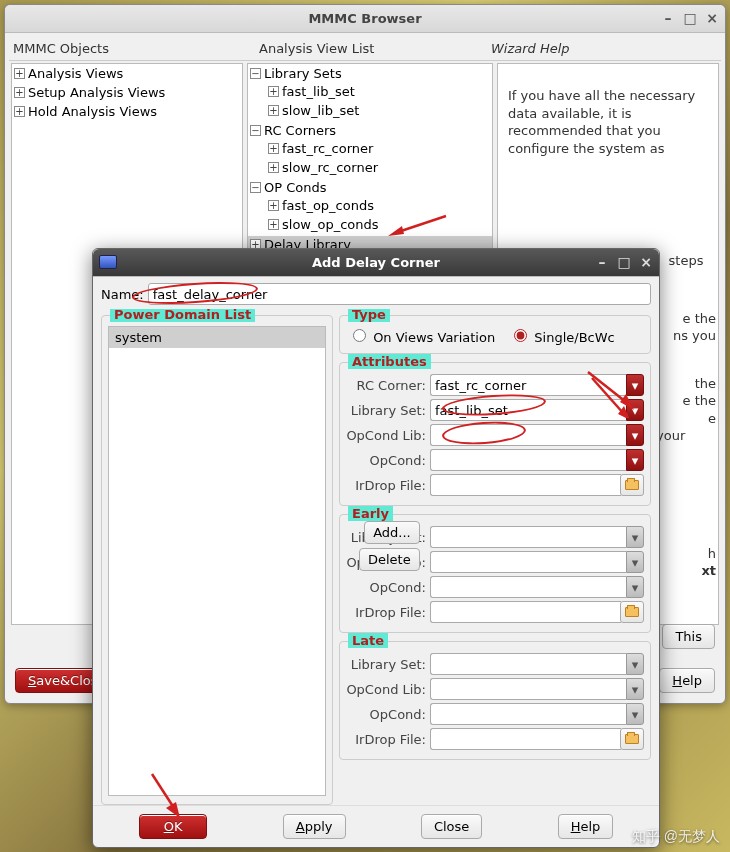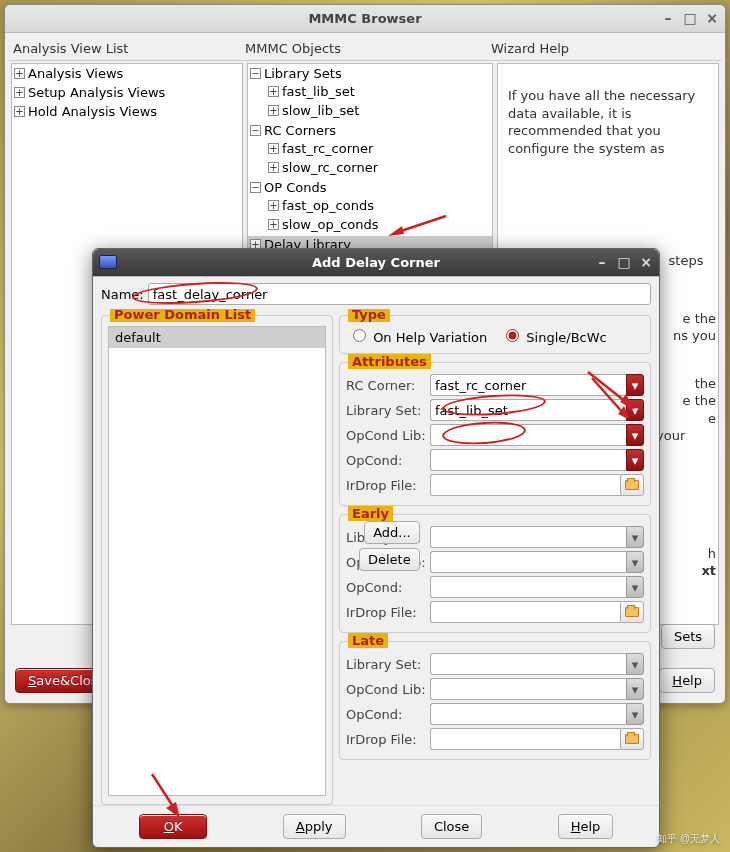--- a/index.html
+++ b/index.html
@@ -8,21 +8,21 @@
 
 .main-window { position: absolute; top: 4px; left: 4px; width: 722px; height: 700px; background: #f0f0f0; border: 1px solid #888; border-radius: 6px; box-shadow: 0 2px 8px rgba(0,0,0,0.3); }
 .titlebar { height: 28px; background: linear-gradient(#e8e8e8,#d8d8d8); border-bottom: 1px solid #bbb; border-radius: 6px 6px 0 0; display: flex; align-items: center; justify-content: center; position: relative; font-weight: bold; font-size: 14px; color: #444; }
 .titlebar .wctl { position: absolute; right: 4px; top: 4px; display: flex; gap: 4px; }
 .titlebar .wctl span { width: 18px; height: 18px; display: inline-flex; align-items: center; justify-content: center; color: #555; font-size: 14px; cursor: pointer; }
 
 .sectionbar { display: flex; padding: 4px 4px 0 4px; }
 .sectionbar .lbl { padding: 4px; color: #333; border-bottom: 1px solid #ccc; }
 .sectionbar .c1 { width: 232px; }
 .sectionbar .c2 { width: 246px; }
-.sectionbar .c3 { flex: 1; }
+.sectionbar .c3 { flex: 1; font-style: italic; }
 
 .cols { display: flex; padding: 0 4px 4px 4px; height: 570px; }
 .panel { border: 1px solid #bbb; background: #fff; margin: 2px; overflow: auto; }
 .panel.tree { width: 232px; }
 .panel.tree2 { width: 246px; }
 .panel.help { flex: 1; padding: 10px; font-size: 14px; color: #333; line-height: 1.35; }
 
 .tree ul, .tree2 ul { list-style: none; margin: 0; padding: 0; }
 .tree li, .tree2 li { white-space: nowrap; padding: 1px 0; }
 .tree .row, .tree2 .row { display: flex; align-items: center; gap: 3px; cursor: pointer; padding: 1px 2px; }
@@ -43,73 +43,73 @@
 
 .dlg-body { padding: 6px 8px 0 8px; display: flex; flex-direction: column; flex: 1; overflow: hidden; }
 .name-row { display: flex; align-items: center; gap: 4px; margin-bottom: 4px; }
 .name-row input { flex: 1; height: 22px; padding: 2px 4px; border: 1px solid #aaa; border-radius: 3px; }
 
 .dlg-cols { display: flex; gap: 6px; flex: 1; overflow: hidden; }
 .pdl { width: 232px; display: flex; flex-direction: column; }
 .rpane { flex: 1; display: flex; flex-direction: column; gap: 2px; overflow-y: auto; }
 
 .gbox { border: 1px solid #ccc; border-radius: 4px; padding: 8px 6px 6px 6px; position: relative; margin-top: 6px; background: #f0f0f0; }
-.gbox > .legend { position: absolute; top: -9px; left: 8px; background: #eab308; padding: 0 4px; font-weight: bold; color: #b02020; }
+.gbox > .legend { position: absolute; top: -9px; left: 8px; background: #5eead4; padding: 0 4px; font-weight: bold; color: #b02020; }
 
 .pdl-list { flex: 1; border: 1px solid #bbb; background: #fff; margin: 2px 0; }
 .pdl-list .item { padding: 3px 6px; }
 .pdl-list .item.sel { background: #cfcfcf; }
 .pdl-btns { display: flex; flex-direction: column; gap: 4px; align-items: flex-end; padding-right: 2px; position: absolute; left: 266px; top: 272px; }
 .smbtn { padding: 3px 8px; border: 1px solid #aaa; border-radius: 4px; background: linear-gradient(#fafafa,#e6e6e6); cursor: pointer; font-size: 13px; }
 
 .radio-row { display: flex; gap: 14px; align-items: center; padding: 2px 2px; }
 input[type=radio] { accent-color: #b02020; }
 
 .fld { display: flex; align-items: center; gap: 4px; margin: 3px 0; }
-.fld label { width: 80px; text-align: left; color: #444; }
+.fld label { width: 80px; text-align: right; color: #444; }
 .fld .combo { flex: 1; display: flex; }
 .fld .combo input { flex: 1; height: 22px; border: 1px solid #aaa; border-right: none; border-radius: 3px 0 0 3px; padding: 2px 4px; background: #fff; }
 .fld .combo .dd { width: 18px; height: 22px; background: linear-gradient(#c03030,#901010); border: 1px solid #701010; border-radius: 0 3px 3px 0; display: flex; align-items: center; justify-content: center; color: #fff; cursor: pointer; }
 .fld .combo .dd.gray { background: linear-gradient(#ddd,#bbb); border-color: #999; color: #555; }
 .fld .file { width: 24px; height: 22px; border: 1px solid #aaa; border-radius: 3px; background: linear-gradient(#fafafa,#e6e6e6); display: flex; align-items: center; justify-content: center; cursor: pointer; margin-left: -1px; }
 .folder-icon { width: 14px; height: 10px; background: #f5c060; border: 1px solid #c08020; border-radius: 1px; position: relative; }
 .folder-icon:before { content: ""; position: absolute; top: -3px; left: 1px; width: 6px; height: 3px; background: #f5c060; border: 1px solid #c08020; border-bottom: none; border-radius: 1px 1px 0 0; }
 
 .dlg-footer { padding: 8px; display: flex; justify-content: space-around; border-top: 1px solid #ddd; }
 
 
 .anno-arrow1 { position: absolute; top: 212px; left: 388px; width: 60px; height: 24px; pointer-events: none; z-index: 5; }
 .anno-arrow2 { position: absolute; top: 368px; left: 578px; width: 60px; height: 50px; pointer-events: none; z-index: 20; }
 .anno-arrow3 { position: absolute; top: 770px; left: 146px; width: 40px; height: 50px; pointer-events: none; z-index: 20; }
 .circ { position: absolute; border: 2px solid #d02020; border-radius: 50%; pointer-events: none; z-index: 20; transform: rotate(-4deg); }
 .circ.on-name { top: 283px; left: 132px; width: 126px; height: 20px; }
 .circ.on-rc { top: 395px; left: 442px; width: 104px; height: 20px; }
 .circ.on-lib { top: 422px; left: 442px; width: 84px; height: 22px; }
 
-.watermark { position: absolute; right: 10px; bottom: 6px; color: rgba(255,255,255,0.85); font-size: 10px; z-index: 30; text-shadow: 0 1px 3px rgba(0,0,0,0.6); font-family: Arial, sans-serif; }
+.watermark { position: absolute; right: 10px; bottom: 6px; color: rgba(255,255,255,0.85); font-size: 14px; z-index: 30; text-shadow: 0 1px 3px rgba(0,0,0,0.6); font-family: Arial, sans-serif; }
 
 svg.arrow line, svg.arrow path { stroke: #d02020; stroke-width: 2.5; fill: none; }
 svg.arrow polygon { fill: #d02020; }
 </style>
 </head>
 <body>
 
 <div class="main-window">
   <div class="titlebar">
     <span>MMMC Browser</span>
     <div class="wctl">
       <span>–</span>
       <span>□</span>
       <span>×</span>
     </div>
   </div>
 
   <div class="sectionbar">
+    <div class="lbl c2">MMMC Objects</div>
     <div class="lbl c1">Analysis View List</div>
-    <div class="lbl c2">MMMC Objects</div>
     <div class="lbl c3">Wizard Help</div>
   </div>
 
   <div class="cols">
     <div class="panel tree">
       <ul>
         <li>
             <div class="row">
               <span class="tw">+</span>
               <span>Analysis Views</span>
@@ -199,21 +199,21 @@
             </div>
           </li>
       </ul>
     </div>
 
     <div class="panel help">
       <p><span>If you have all the necessary data available, it is recommended that you configure the system as</span></p>
     </div>
   </div>
 
-  <button class="btn btn-next">Sets</button>
+  <button class="btn btn-next">This</button>
   <div class="main-footer">
     <button class="btn red"><u>S</u><span>ave&amp;Close...</span></button>
     <button class="btn"><u>H</u><span>elp</span></button>
   </div>
 </div>
 
 <div style="position:absolute; top:252px; left:656px; width:60px; font-size:14px; color:#333; z-index:4; line-height:1.35;">
   <div style="text-align:center;">steps</div>
   <div style="height:40px;"></div>
   <div style="text-align:right;">e the</div>
@@ -244,30 +244,30 @@
       <label>Name:</label>
       <input type="text" value="fast_delay_corner" style="">
     </div>
 
     <div class="dlg-cols">
 
       <div class="pdl">
         <div class="gbox" style="flex:1; display:flex; flex-direction:column;">
           <div class="legend">Power Domain List</div>
           <div class="pdl-list">
-            <div class="item sel">default</div>
+            <div class="item sel">system</div>
           </div>
         </div>
       </div>
 
       <div class="rpane">
         <div class="gbox">
           <div class="legend">Type</div>
           <div class="radio-row">
-            <label><input type="radio" name="t" style=""> <span>On Help Variation</span></label>
+            <label><input type="radio" name="t" style=""> <span>On Views Variation</span></label>
             <label><input type="radio" name="t" checked="" style=""> <span>Single/BcWc</span></label>
           </div>
         </div>
 
         <div class="gbox">
           <div class="legend">Attributes</div>
           <div class="fld">
               <label>RC Corner:</label>
               <div class="combo">
                 <input value="fast_rc_corner" style="">

